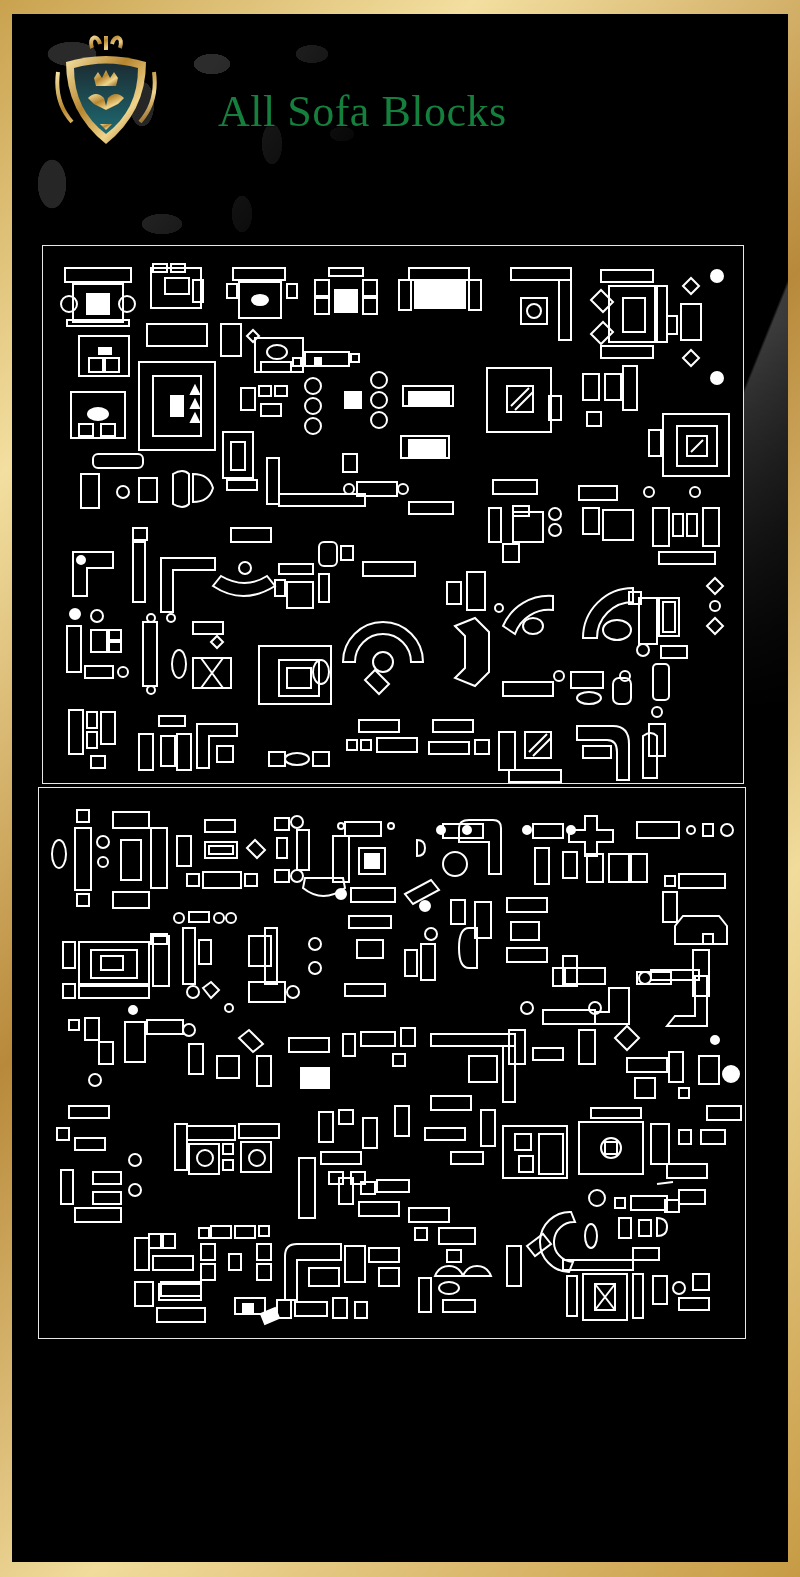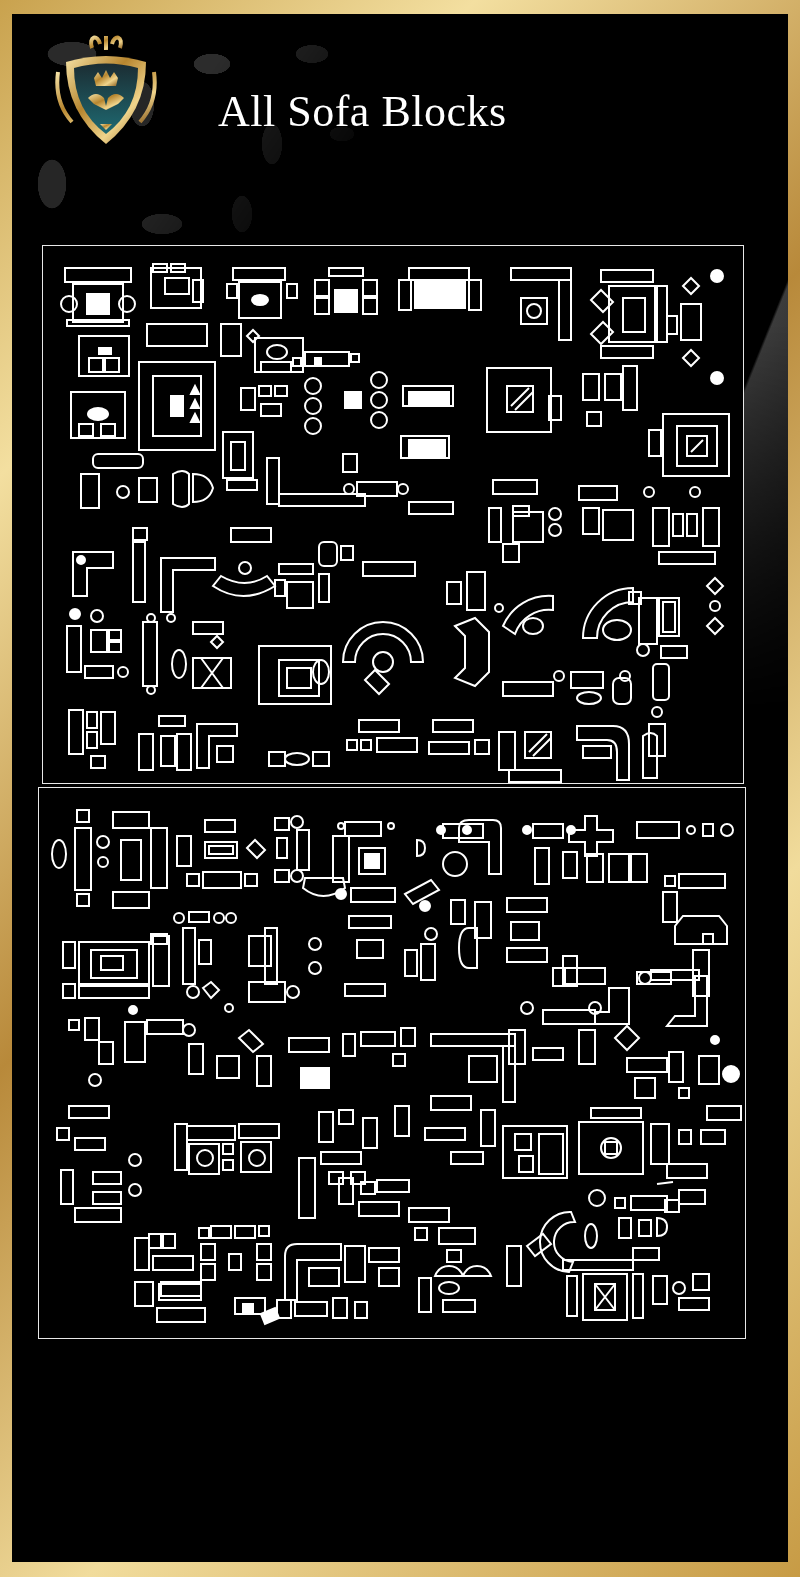--- a/index.html
+++ b/index.html
@@ -28,21 +28,21 @@
     mask-image: linear-gradient(125deg, #000 40%, transparent 80%);
   }
   .sheen {
     position:absolute; left:0; top:0; width:776px; height:1548px;
     background: linear-gradient(112deg, transparent 0 63%, rgba(70,70,70,0.85) 63.2%, rgba(35,35,35,0.6) 75%, transparent 92%);
     -webkit-mask-image: linear-gradient(180deg, #000 0%, #000 20%, transparent 45%);
     mask-image: linear-gradient(180deg, #000 0%, #000 20%, transparent 45%);
   }
   .emblem { position:absolute; left:40px; top:18px; width:108px; height:122px; }
   .title {
-    position:absolute; left:206px; top:72px; color:#ffffff; font-size:44px; letter-spacing:0.5px;
+    position:absolute; left:206px; top:72px; color:#15803d; font-size:44px; letter-spacing:0.5px;
     font-family:"Liberation Serif", "DejaVu Serif", serif; white-space:nowrap;
     text-shadow: 0 0 2px #000;
   }
   .panel { position:absolute; border:1.5px solid #e8e8e8; background:#000; }
   .panel svg { position:absolute; left:0; top:0; }
   .bottom-empty { position:absolute; left:0; top:1330px; width:776px; height:218px; }
 </style>
 </head>
 <body>
 

